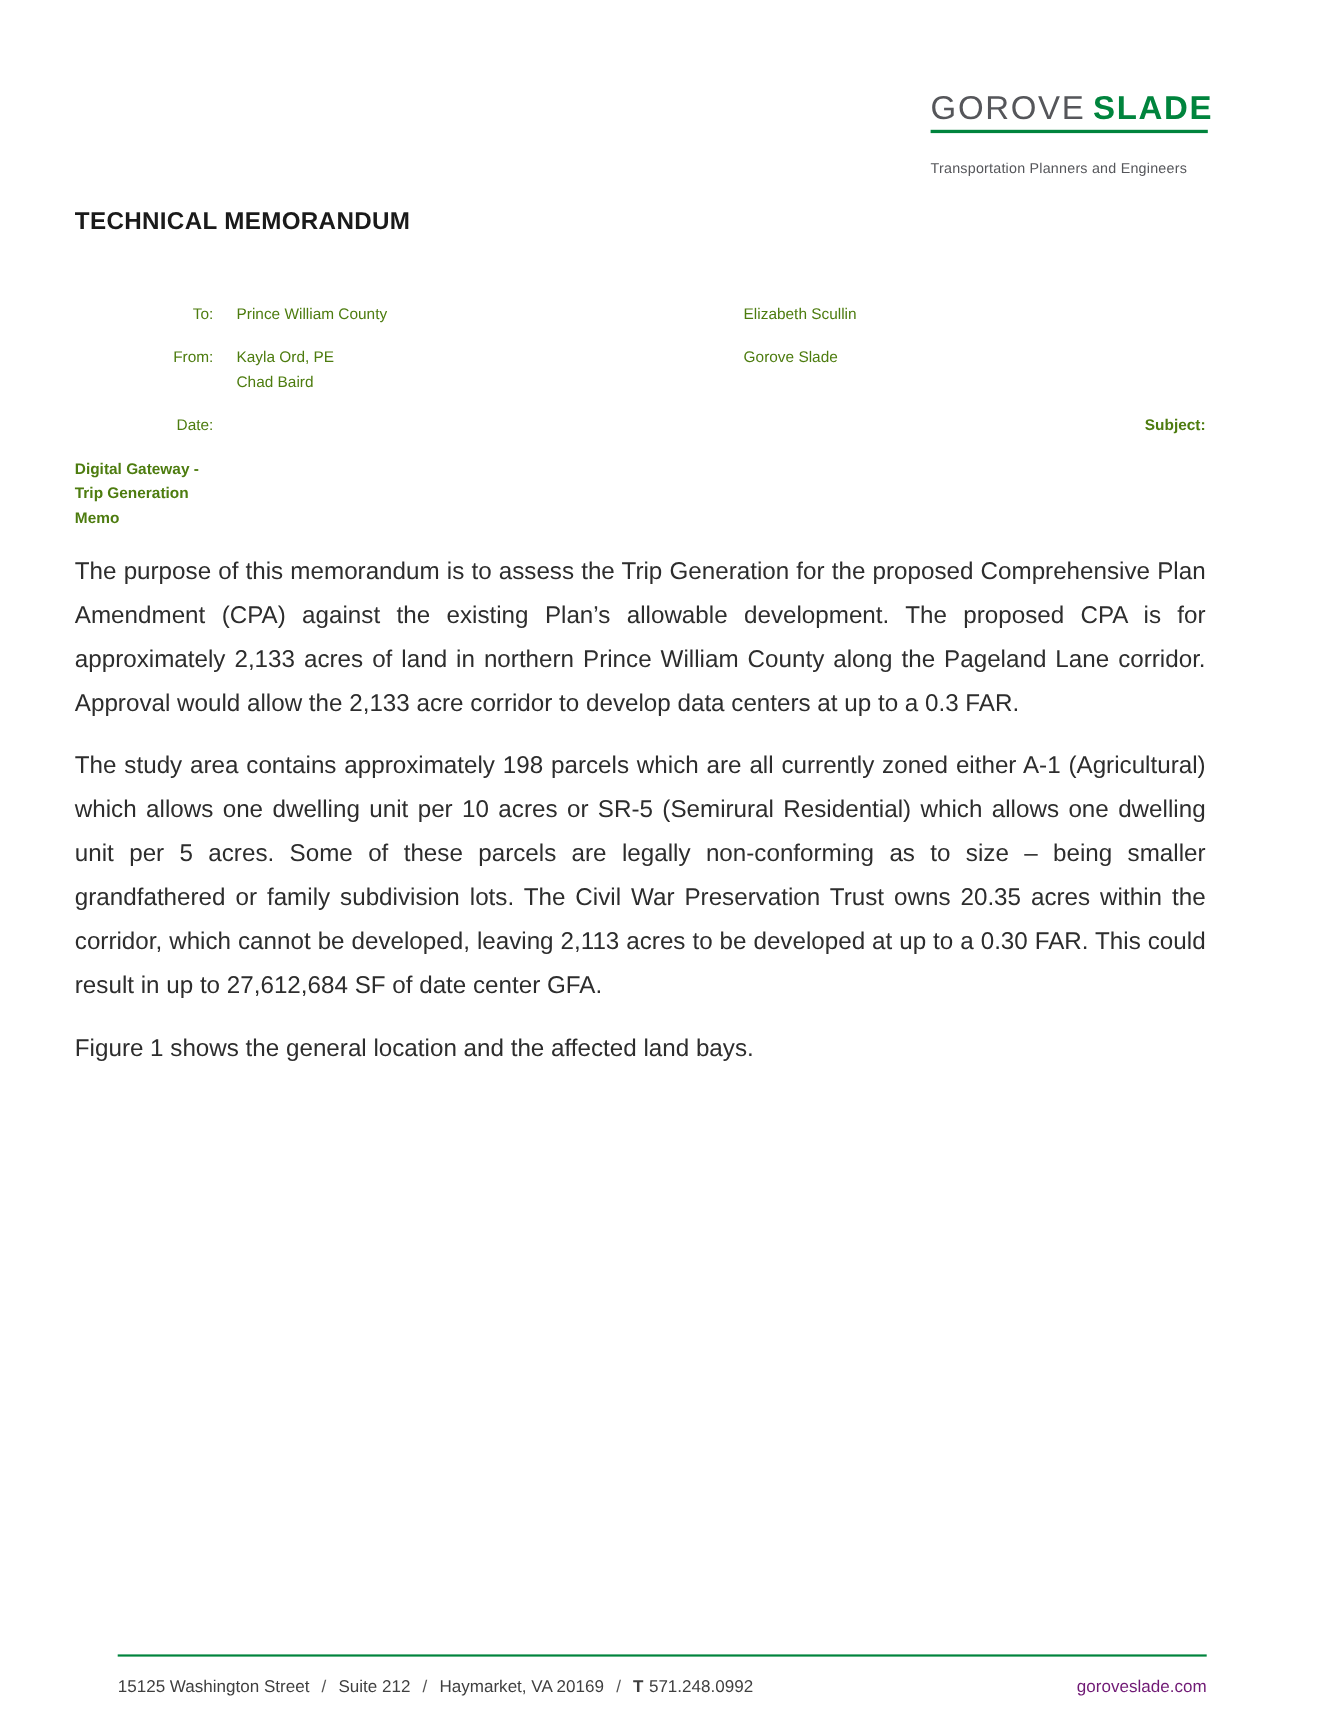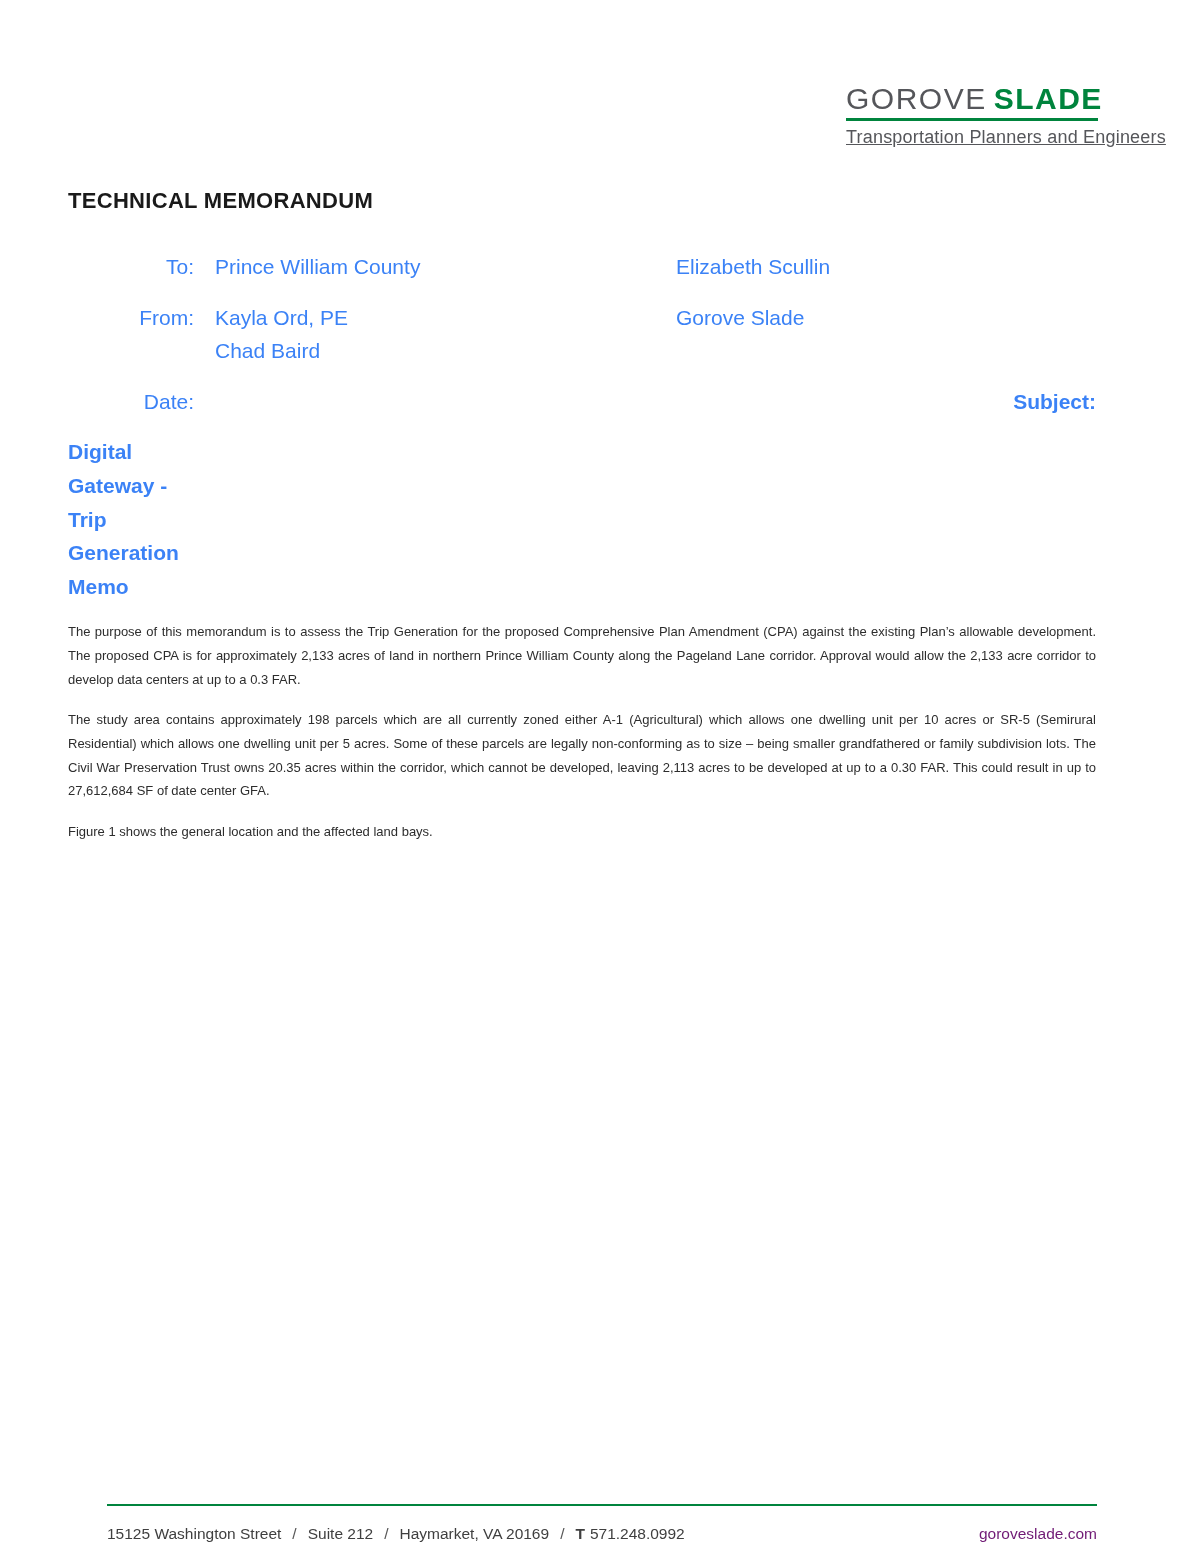--- a/index.html
+++ b/index.html
@@ -36,63 +36,62 @@
     font-weight: bold;
     margin-left: 7px;
     letter-spacing: 1.5px;
   }
   .logo-rule {
     height: 3px;
     background: #00843D;
     margin-top: 3px;
   }
   .logo-tagline {
-    font-size: 18px;
+    font-size: 13px;
     color: #55565a;
-    margin-top: 6px;
+    margin-top: 24px;
     letter-spacing: 0.2px;
     white-space: nowrap;
-    text-decoration: underline;
   }
 
   
   .doc-title {
     padding-top: 188px;
     font-size: 22px;
     font-weight: bold;
     color: #1a1a1a;
     letter-spacing: 0.3px;
   }
 
   
   .memo {
-    margin-top: 36px;
+    margin-top: 60px;
     display: grid;
     grid-template-columns: 126px 440px 1fr;
     column-gap: 21px;
     row-gap: 17px;
-    font-size: 21px;
-    color: #3b82f6;
+    font-size: 14px;
+    color: #4d7c0f;
   }
   .memo-label { text-align: right; }
   .memo-cell { line-height: 1.6; }
   .memo-bold { font-weight: bold; }
   .memo-line { display: block; }
 
   
   .section-heading {
     margin-top: 42px;
     font-size: 28px;
     font-weight: 400;
     color: #2F8756;
     letter-spacing: 0.2px;
   }
   .body-para {
     margin-top: 17px;
-    font-size: 13px;
+    font-size: 22px;
     line-height: 1.82;
     text-align: justify;
     color: #2d2d2d;
   }
   .body-para.last { text-align: left; }
 
   
   .footer {
     position: absolute;
     top: 1504px;

